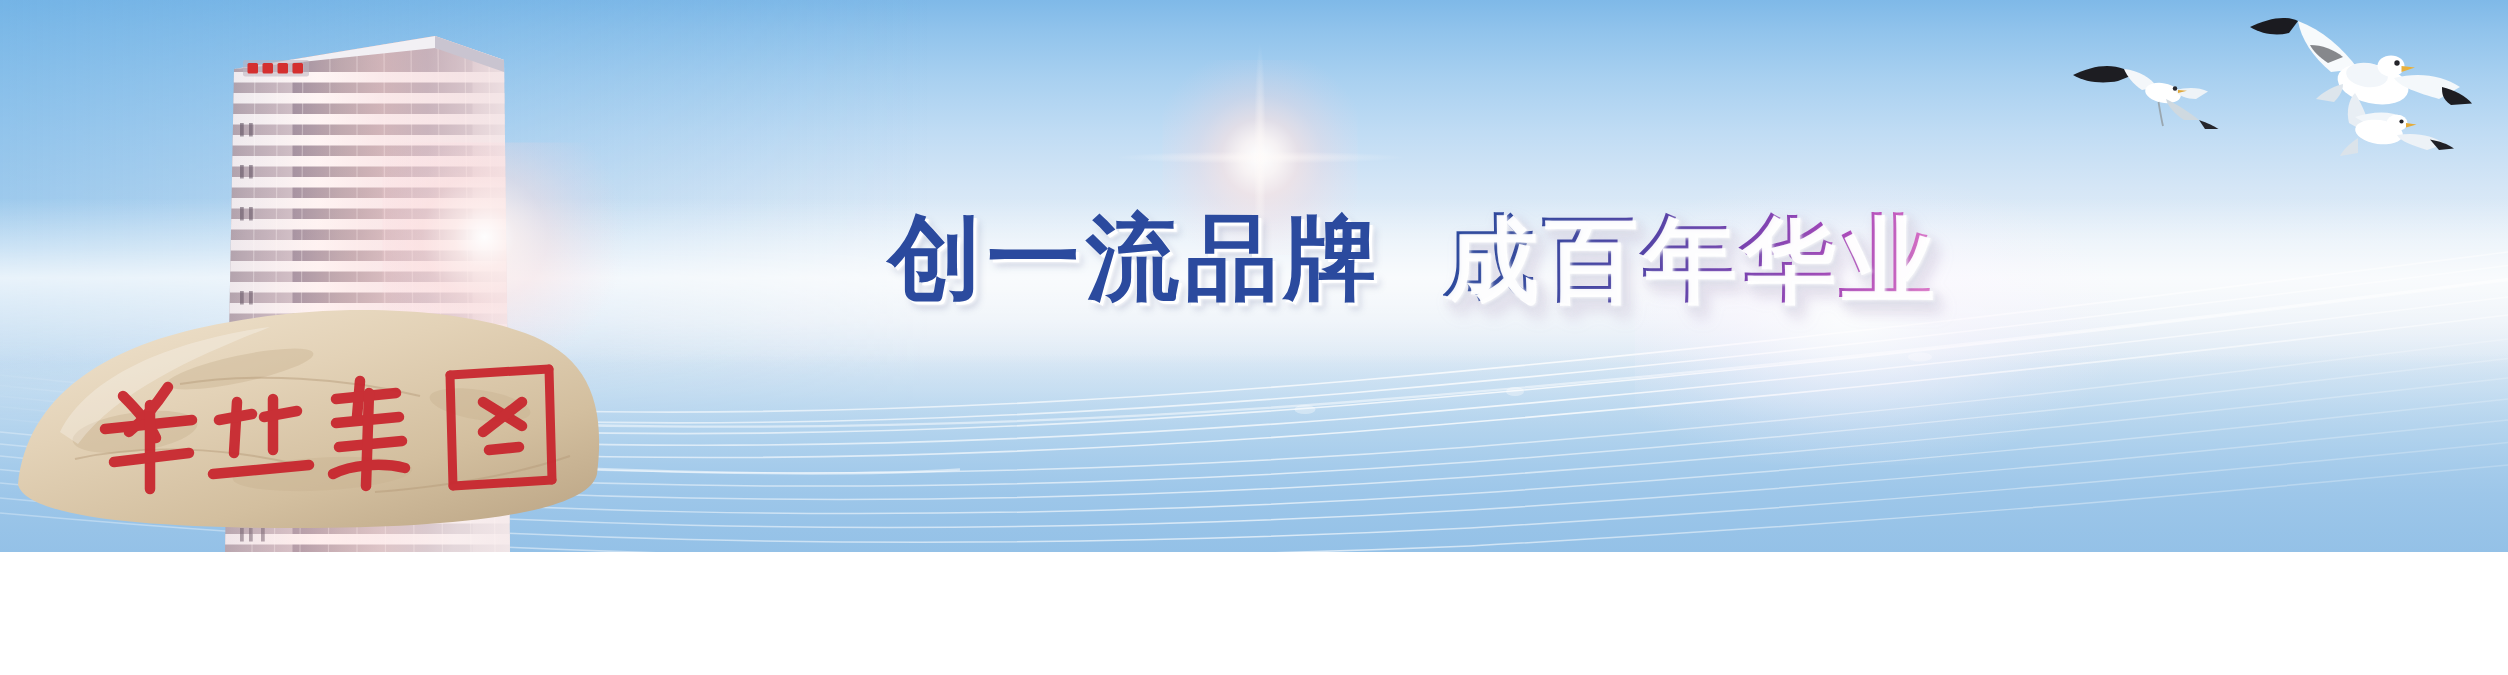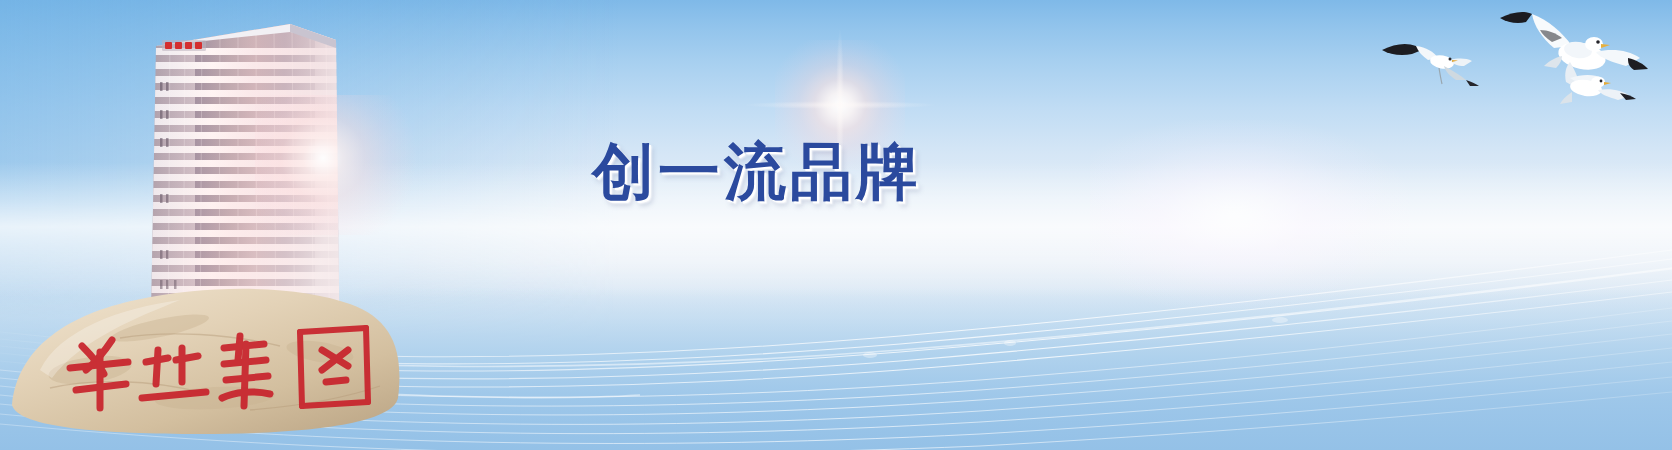--- a/index.html
+++ b/index.html
@@ -5,21 +5,21 @@
   * { margin:0; padding:0; box-sizing:border-box; }
   html, body {
     width:1672px; height:450px;
     background:#ffffff;
     font-family:"Liberation Sans", sans-serif;
     overflow:hidden;
   }
 
   #banner {
     position:relative;
-    width:1672px; height:450px;
+    width:1672px; height:368px;
     overflow:hidden;
   }
 
   
   .sky {
     position:absolute; inset:0;
     background:
       linear-gradient(to bottom,
         #7fb9e8 0%,
         #92c4ec 6%,
@@ -567,15 +567,16 @@
       <path d="M248,93 C254,94 260,96 264,99 L254,100 Z" fill="#202026"></path>
       <path d="M200,92 C194,96 190,100 188,104 L200,102 Z" fill="#dbe3ea"></path>
     </g>
   </svg>
 
   
   <div class="text-glow"></div>
   <div class="slogan">
     <span class="slogan-part slogan-a">创一流品牌</span>
     <span class="slogan-gap"></span>
+    <span class="slogan-part slogan-b">成百年华业</span>
   </div>
 
 </div>
 
 </body></html>

